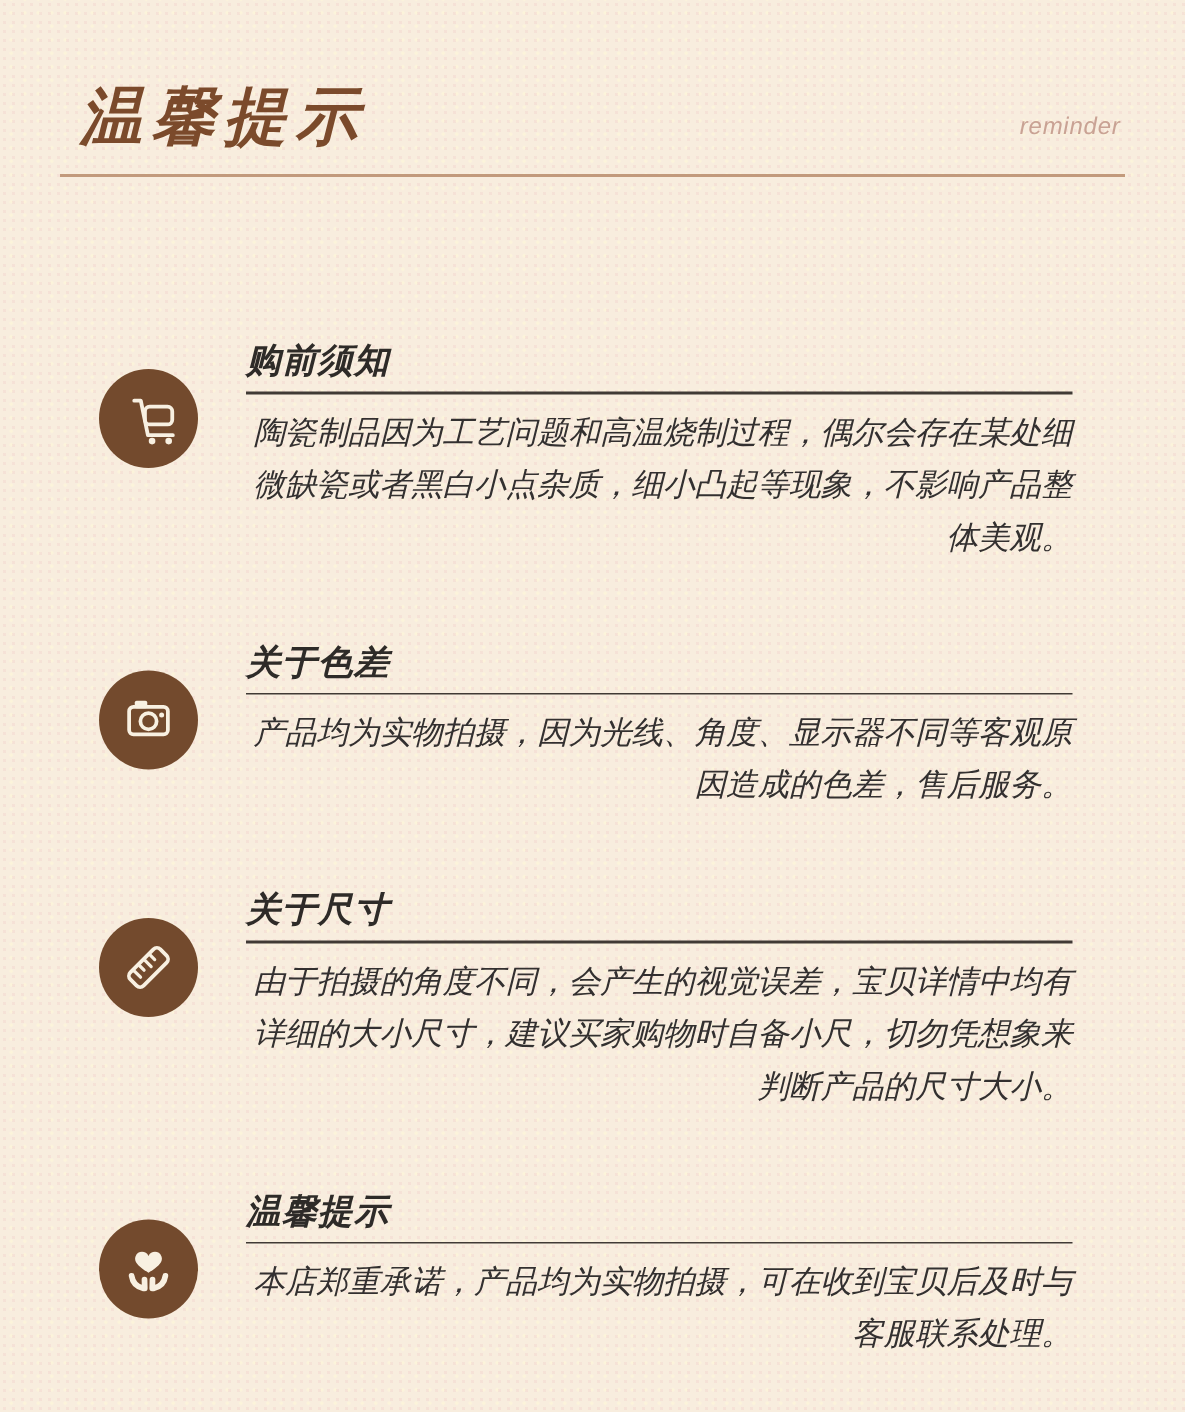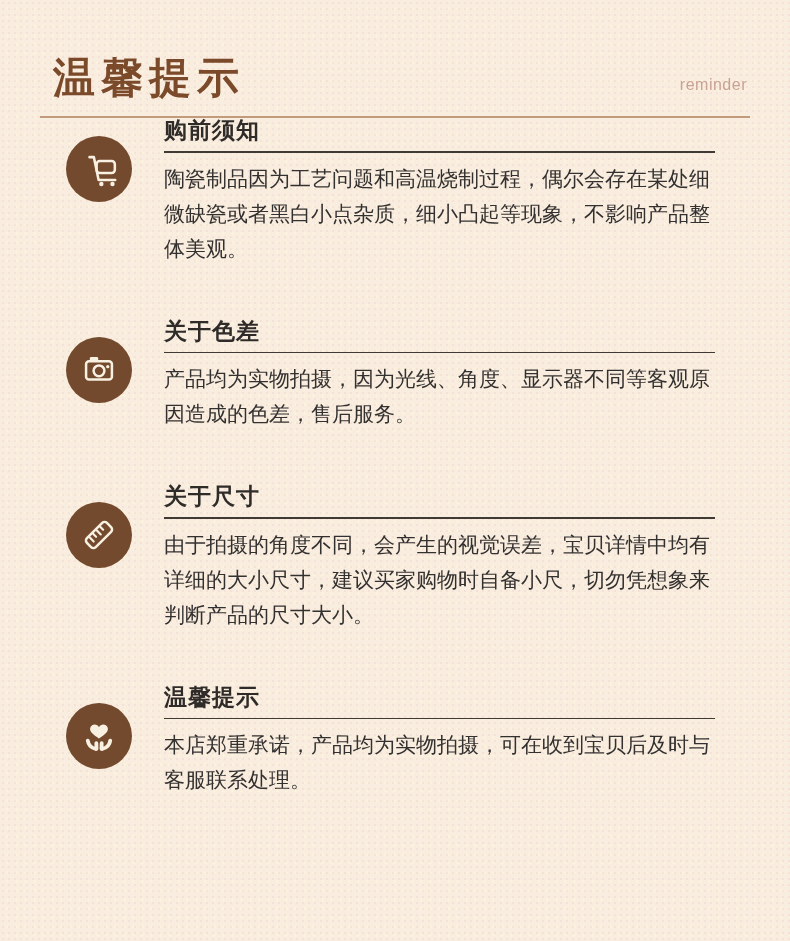--- a/index.html
+++ b/index.html
@@ -9,21 +9,21 @@
     height: 941px;
     font-family: "Liberation Sans", "DejaVu Sans", sans-serif;
     background-color: #f8edde;
     background-image:
       radial-gradient(circle, rgba(238,196,196,0.28) 1px, transparent 1.1px),
       radial-gradient(circle, rgba(255,250,216,0.55) 1px, transparent 1.1px);
     background-size: 6px 6px, 9px 9px;
     background-position: 0 0, 3px 4px;
     overflow: hidden;
   }
-  .page { width: 790px; height: 941px; }
+  .page { width: 790px; height: 941px; font-style: italic; }
 
   
   .header-row {
     display: flex;
     justify-content: space-between;
     align-items: flex-end;
     padding: 57px 43px 0 53px;
   }
   .page-title {
     margin: 0;
@@ -40,21 +40,21 @@
     margin-bottom: 4px;
     letter-spacing: 0.5px;
   }
   .header-divider {
     height: 2px;
     background: #c29a7c;
     margin: 17px 40px 0 40px;
   }
 
   
-  main { }
+  main { margin-top: 110px; }
   .tip-section { display: flex; margin-bottom: 53px; }
   .icon-circle {
     flex: none;
     width: 66px;
     height: 66px;
     margin: 18px 32px 0 66px;
     border-radius: 50%;
     background: #734a2d;
     display: flex;
     align-items: center;
@@ -73,21 +73,21 @@
     height: 1.5px;
     background: #403a35;
     margin-top: 9px;
   }
   .sec-body {
     margin: 8px 0 0 0;
     font-size: 21px;
     line-height: 35px;
     color: #333030;
     word-break: break-all;
-    text-align: left;
+    text-align: right;
   }
 </style>
 </head>
 <body>
 
 <div class="page">
 
   <header>
     <div class="header-row">
       <h1 class="page-title">温馨提示</h1>

